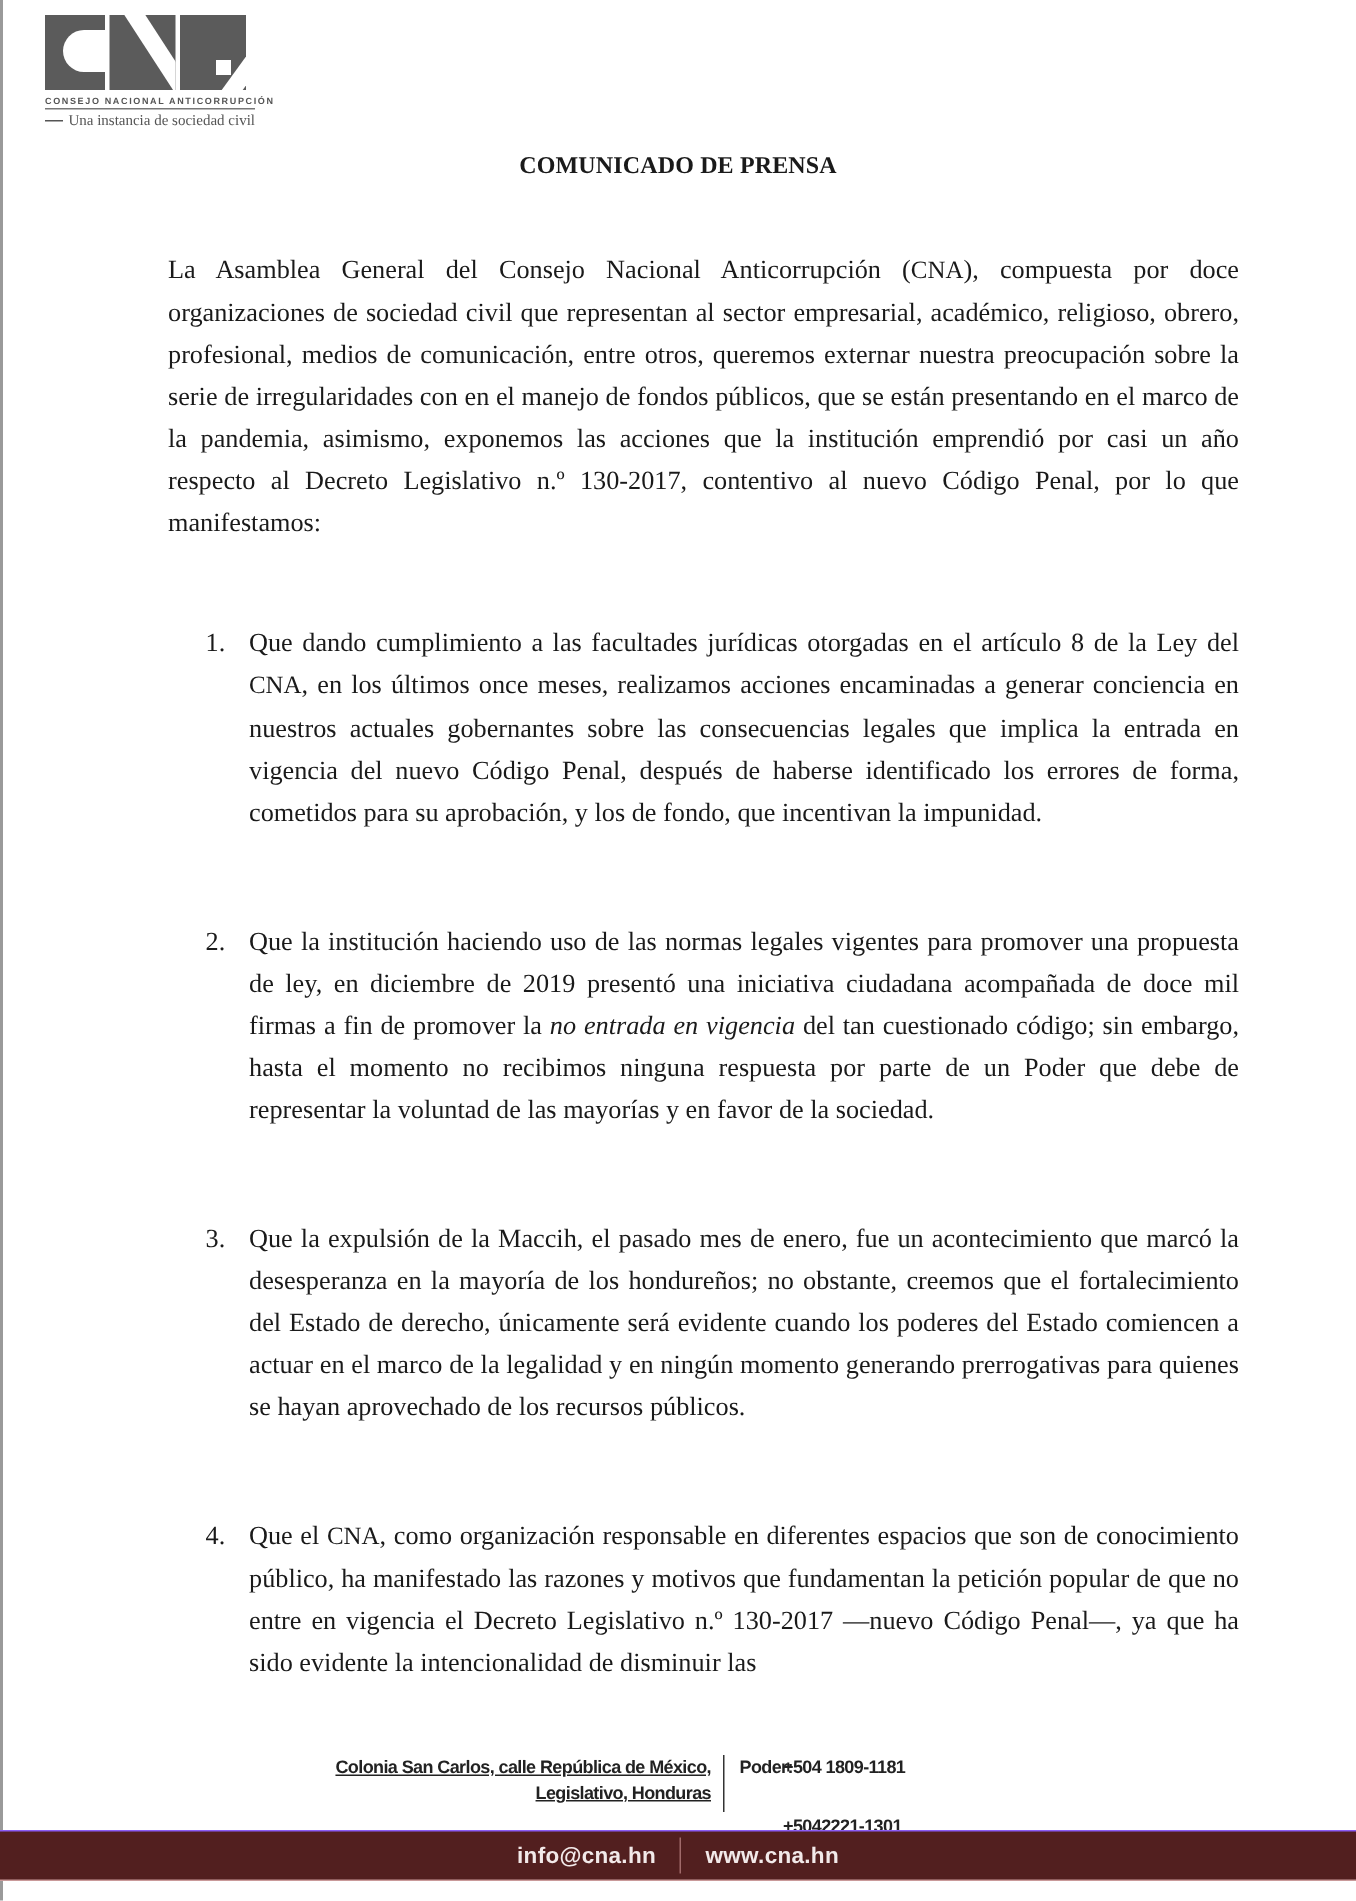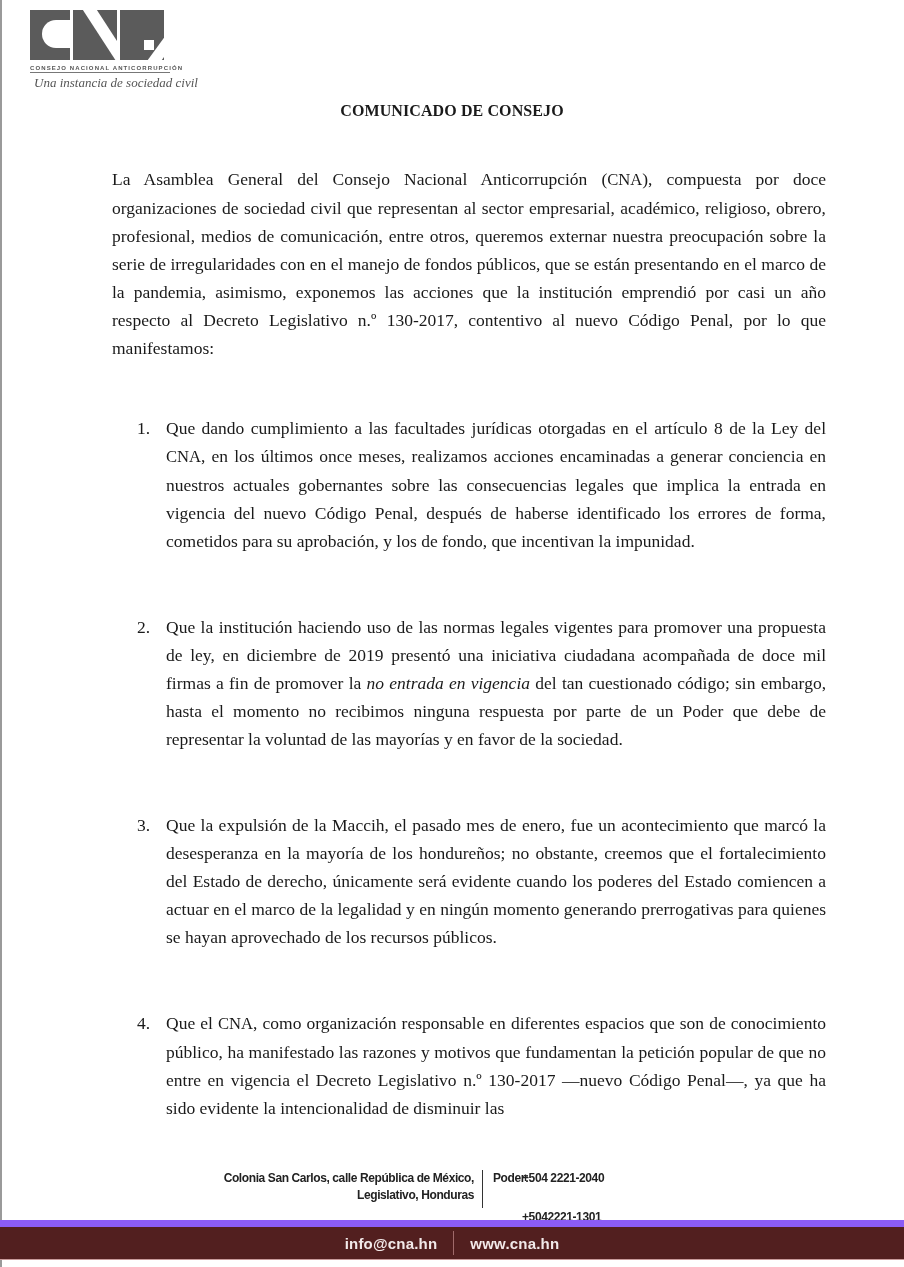--- a/index.html
+++ b/index.html
@@ -93,22 +93,21 @@
     gap: 4px;
     margin-top: 2px;
   }
   .logo-tagline-line {
     width: 34px;
     height: 1px;
     background: #555;
   }
   .logo-tagline {
     font-family: "Liberation Serif", serif;
-    font-style: italic;
-    font-size: 13px;
+    font-size: 10px;
     color: #555;
     white-space: nowrap;
   }
 
   
   .title {
     position: absolute;
     top: 102px;
     left: 0; width: 904px;
     text-align: center;
@@ -160,20 +159,21 @@
     letter-spacing: -0.4px;
     color: #222;
     line-height: 17px;
   }
   .fc-address {
     position: absolute;
     right: 430px;
     top: 0;
     text-align: right;
     white-space: nowrap;
+    text-decoration: underline;
   }
   .fc-divider {
     position: absolute;
     left: 482px;
     top: 0;
     width: 1px;
     height: 38px;
     background: #333;
   }
   .fc-phones {
@@ -185,21 +185,21 @@
   .fc-phones .row { display: flex; }
   .fc-phones .label { width: 29px; }
   .fc-phones .row2 { padding-left: 29px; margin-top: 22px; }
 
   
   .bottom-bar {
     position: absolute;
     left: 0; top: 1220px;
     width: 904px; height: 32px;
     background: #521f1f;
-    border-top: 7px solid #8b5cf6;
+    border-top: 1px solid #8b5cf6;
     border-bottom: 1px solid #c99a9a;
     display: flex;
     align-items: center;
     justify-content: center;
     font-family: "Liberation Sans", "DejaVu Sans", sans-serif;
     font-weight: bold;
     font-size: 15px;
     color: #f2e9e9;
     letter-spacing: 0.2px;
   }
@@ -222,21 +222,21 @@
     <div class="logo-letter logo-n"></div>
     <div class="logo-letter logo-a"></div>
   </div>
   <div class="logo-name">CONSEJO NACIONAL ANTICORRUPCIÓN</div>
   <div class="logo-tagline-row">
     <span class="logo-tagline-line"></span>
     <span class="logo-tagline">Una instancia de sociedad civil</span>
   </div>
 </div>
 
-<div class="title">COMUNICADO DE CONSEJO</div>
+<div class="title">COMUNICADO DE PRENSA</div>
 
 <div class="content">
   <p class="intro"><span>La Asamblea General del Consejo Nacional Anticorrupción (</span><span class="sc">CNA</span><span>), compuesta por doce organizaciones de sociedad civil que representan al sector empresarial, académico, religioso, obrero, profesional, medios de comunicación, entre otros, queremos externar nuestra preocupación sobre la serie de irregularidades con en el manejo de fondos públicos, que se están presentando en el marco de la pandemia, asimismo, exponemos las acciones que la institución emprendió por casi un año respecto al Decreto Legislativo n.º 130-2017, contentivo al nuevo Código Penal, por lo que manifestamos:</span></p>
 
   <ol class="points">
     <li>
       <span class="num">1.</span>
       <span class="txt"><span>Que dando cumplimiento a las facultades jurídicas otorgadas en el artículo 8 de la Ley del </span><span class="sc">CNA</span><span>, en los últimos once meses, realizamos acciones encaminadas a generar conciencia en nuestros actuales gobernantes sobre las consecuencias legales que implica la entrada en vigencia del nuevo Código Penal, después de haberse identificado los errores de forma, cometidos para su aprobación, y los de fondo, que incentivan la impunidad.</span></span>
     </li>
     <li>
@@ -256,21 +256,21 @@
 
 <div class="footer-contact">
   <div class="fc-address">
     <div>Colonia San Carlos, calle República de México,</div>
     <div>Legislativo, Honduras</div>
   </div>
   <div class="fc-divider"></div>
   <div class="fc-phones">
     <div class="row">
       <span class="label">Poder:</span>
-      <span>+504 2221-2040</span>
+      <span>+504 1809-1181</span>
     </div>
     <div class="row2">+5042221-1301</div>
   </div>
 </div>
 
 <div class="bottom-bar">
   <a class="bar-link">info@cna.hn</a>
   <span class="bar-sep"></span>
   <a class="bar-link">www.cna.hn</a>
 </div>

